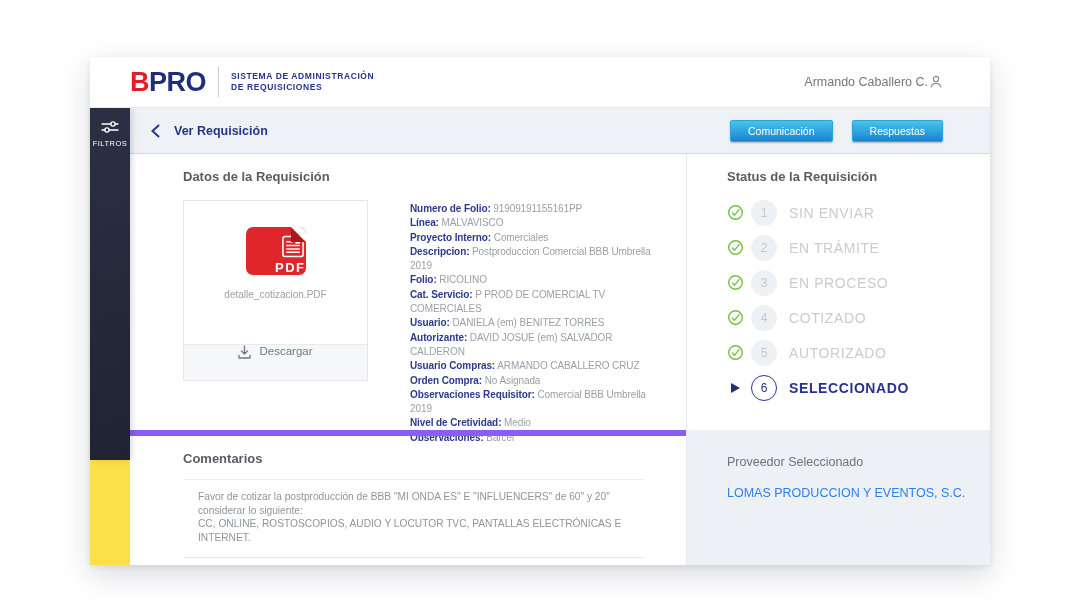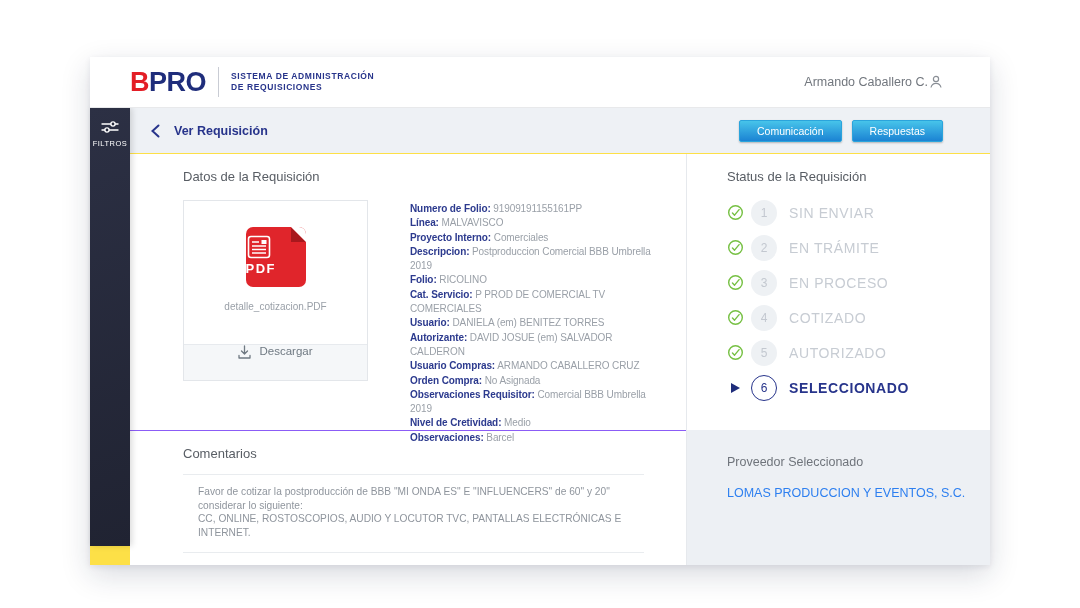--- a/index.html
+++ b/index.html
@@ -14,64 +14,64 @@
                 padding:0 46px 0 40px; z-index:5; }
   .logo { display:flex; align-items:center; }
   .logo-word { font-size:27px; font-weight:bold; letter-spacing:-0.5px; }
   .logo-b { color:#e31e26; }
   .logo-pro { color:#1f2d7b; }
   .logo-divider { width:1px; height:30px; background:#c9ccd4; margin:0 12px; }
   .logo-sub { color:#27348b; font-size:8.5px; font-weight:bold; letter-spacing:0.6px; line-height:11px; }
   .user-menu { display:flex; align-items:center; gap:0; color:#72777e; font-size:12.5px; cursor:pointer; }
 
   
-  .sidebar { position:absolute; left:0; top:51px; width:40px; height:438px; background:linear-gradient(160deg,#2c3044 0%,#202332 100%);
+  .sidebar { position:absolute; left:0; top:51px; width:40px; height:352px; background:linear-gradient(160deg,#2c3044 0%,#202332 100%);
              z-index:4; box-shadow:2px 0 6px rgba(0,0,0,.15); }
   .filters { display:flex; flex-direction:column; align-items:center; padding-top:11px; cursor:pointer; }
   .filters-label { color:#ffffff; font-size:7.5px; letter-spacing:0.5px; margin-top:4px; }
 
   
   .topbar { position:absolute; left:40px; right:0; top:51px; height:45px; background:#eef1f5;
             display:flex; align-items:center; z-index:3; }
   .notch { position:absolute; left:-8px; top:7px; width:0; height:0;
            border-top:8px solid transparent; border-bottom:8px solid transparent; border-right:9px solid #eef1f5; }
   .back-button { background:none; border:none; margin-left:20px; cursor:pointer; display:flex; align-items:center; }
   .page-title { color:#27348b; font-size:12.5px; font-weight:bold; margin-left:13px; }
-  .topbar-actions { margin-left:auto; margin-right:47px; display:flex; gap:10px; }
+  .topbar-actions { margin-left:auto; margin-right:47px; display:flex; gap:19px; }
   .tb-btn { border:1px solid #2ba4dc; border-radius:2px; background:linear-gradient(180deg,#47c4ea 0%,#1b83d3 100%);
             color:#fff; font-size:10.5px; font-family:inherit; padding:4px 17px; cursor:pointer;
             box-shadow:0 1px 2px rgba(0,0,0,.25); }
 
   
   .content { position:absolute; left:40px; right:0; top:97px; bottom:0; display:flex; background:#fff; }
   .left-col { flex:1; display:flex; flex-direction:column; min-width:0; }
   .right-col { width:304px; border-left:1px solid #e6e9ed; display:flex; flex-direction:column; }
 
   .datos { height:276px; padding:15px 26px 0 53px; }
-  h2.sec { color:#585d64; font-size:13px; font-weight:normal; }
+  h2.sec { color:#585d64; font-size:13px; font-weight:bold; }
   .datos-row { display:flex; margin-top:16px; }
 
   .file-card { width:185px; height:181px; border:1px solid #e3e6ea; background:#fff; display:flex; flex-direction:column; flex-shrink:0; }
   .file-body { flex:1; display:flex; flex-direction:column; align-items:center; padding-top:26px; }
-  .pdf-icon { position:relative; width:60px; height:60px; background:#e0252b; border-radius:7px;
-              display:flex; flex-direction:column; align-items:flex-start; overflow:hidden; }
+  .pdf-icon { position:relative; width:60px; height:48px; background:#e0252b; border-radius:7px;
+              display:flex; flex-direction:column; align-items:flex-end; overflow:hidden; }
   .pdf-cut  { position:absolute; top:0; right:0; width:0; height:0; border-top:15px solid #ffffff; border-left:15px solid transparent; }
   .pdf-fold { position:absolute; top:0; right:0; width:0; height:0; border-bottom:15px solid #a8181d; border-right:15px solid transparent; }
   .pdf-doc { margin-top:7px; }
   .pdf-label { color:#fff; font-size:13px; font-weight:bold; letter-spacing:1.5px; margin-top:1px; }
   .file-name { color:#9aa0a8; font-size:10px; margin-top:14px; }
   .file-footer { height:36px; background:#f5f7f9; border-top:1px solid #e7eaee; display:flex; align-items:flex-start;
                  justify-content:center; gap:8px; color:#6f7982; font-size:11.5px; cursor:pointer; }
 
   .fields { margin-left:42px; margin-top:2px; min-width:0; }
   .field { font-size:10px; line-height:14.3px; letter-spacing:-0.1px; }
   .f-label { color:#2c3a8e; font-weight:bold; }
   .f-value { color:#9aa0a8; }
 
-  .comments { border-top:1px solid #8b5cf6; flex:1; padding:15px 42px 0 53px; }
+  .comments { border-top:6px solid #8b5cf6; flex:1; padding:15px 42px 0 53px; }
   .rule { height:1px; background:#e9ecef; margin-top:13px; }
   .comment-text { margin:10px 0 0 15px; color:#8f959d; font-size:10.2px; line-height:13.5px; max-width:470px; }
 
   
   .status { height:276px; padding:15px 28px 0 40px; }
   .steps { margin-top:11px; }
   .step { height:35px; display:flex; align-items:center; }
   .step-ic { width:17px; display:flex; justify-content:center; }
   .tri { width:0; height:0; border-top:5.5px solid transparent; border-bottom:5.5px solid transparent; border-left:9px solid #1f2d7b; }
   .step-circle { width:26px; height:26px; border-radius:50%; margin-left:7px; display:flex; align-items:center; justify-content:center;

